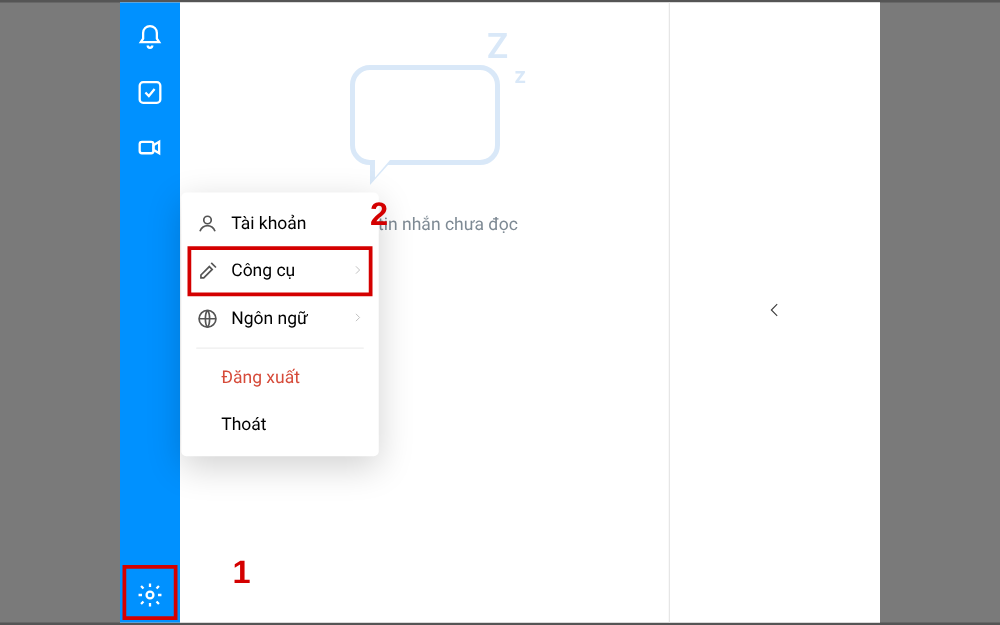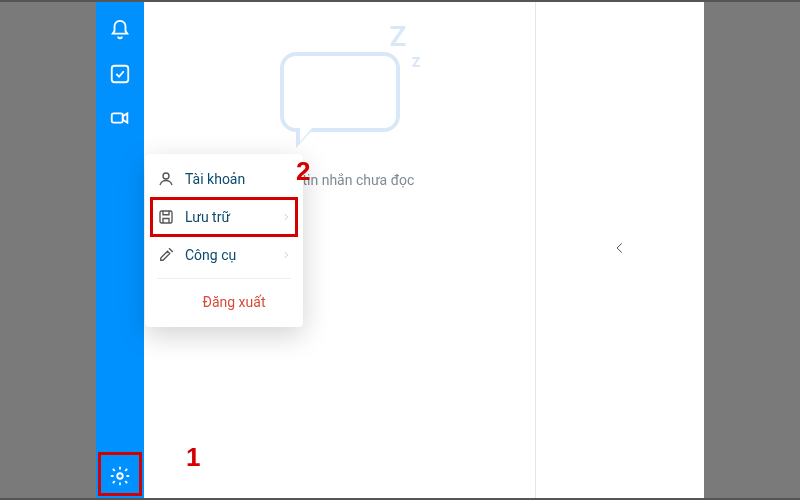--- a/index.html
+++ b/index.html
@@ -30,27 +30,27 @@
   .bubble-wrap { position:relative; width:160px; height:150px; margin:0 auto; }
   .bubble { position:absolute; left:20px; top:40px; width:120px; height:80px; border:4px solid #d9e8f8; border-radius:16px; }
   .tail { position:absolute; left:36px; top:116px; width:0;height:0; border-top:20px solid #d9e8f8; border-right:18px solid transparent; }
   .tail-inner { position:absolute; left:40px; top:116px; width:0;height:0; border-top:14px solid #fff; border-right:12px solid transparent; }
   .z1 { position:absolute; left:130px; top:8px; font-size:28px; color:#d9e8f8; font-weight:600;}
   .z2 { position:absolute; left:152px; top:38px; font-size:18px; color:#d9e8f8; font-weight:600;}
   .empty-text { color:#7e8a94; font-size:14px; margin-top:10px;}
 
   
   .menu { position:absolute; left:49px; top:154px; width:158px; background:#fff; border-radius:4px; box-shadow:0 8px 28px rgba(0,0,0,.18); padding:6px 0; z-index:5;}
-  .menu-item { display:flex; align-items:center; height:38px; padding:0 12px; color:#0c4a6e; font-size:14px; cursor:pointer; position:relative;}
+  .menu-item { display:flex; align-items:center; height:38px; padding:0 12px; color:#000000; font-size:14px; cursor:pointer; position:relative;}
   .menu-item svg { width:18px; height:18px; stroke:#555; fill:none; stroke-width:1.8; margin-right:10px; flex:none;}
   .chev { margin-left:auto; color:#bbb; }
   .chev svg { width:10px; height:10px; stroke:#bbb; margin:0;}
   .menu-sep { height:1px; background:#eee; margin:4px 12px;}
   .menu-item.logout { color:#d64b3a; }
-  .menu-item.logout, .menu-item.quit { padding-left:32px;justify-content:center; }
+  .menu-item.logout, .menu-item.quit { padding-left:32px; }
   .hl-setting { position:absolute; left:5px; top:43px; width:148px; height:40px; border:3px solid #d40000; pointer-events:none; }
 
   
   .ann { position:absolute; font-size:26px; font-weight:700; color:#d40000; font-family:Arial, sans-serif; pointer-events:none; z-index:9;}
 </style>
 </head>
 <body>
 
 <div class="stage">
     <div class="shot">
@@ -115,42 +115,44 @@
   <div class="menu" style="left:145px;">
     <div class="menu-item">
       <svg viewBox="0 0 24 24">
             <circle cx="12" cy="8" r="4"></circle>
             <path d="M4 20c1-4 5-6 8-6s7 2 8 6"></path>
           </svg>
       <span>Tài khoản</span>
     </div>
     <div class="menu-item">
       <svg viewBox="0 0 24 24">
-            <rect x="4" y="4" width="16" height="16" rx="2"></rect>
-            <path d="M8 4v5h8V4"></path>
-            <path d="M8 20v-6h8v6"></path>
-          </svg>
-      <span>Lưu trữ</span>
-      <span class="chev"><svg viewBox="0 0 24 24">
-              <path d="M9 5l7 7-7 7"></path>
-            </svg></span>
-    </div>
-    <div class="menu-item">
-      <svg viewBox="0 0 24 24">
             <path d="M14 7l3 3-9 9H5v-3l9-9z"></path>
             <path d="M16 3l5 5"></path>
           </svg>
       <span>Công cụ</span>
       <span class="chev"><svg viewBox="0 0 24 24">
               <path d="M9 5l7 7-7 7"></path>
             </svg></span>
     </div>
+    <div class="menu-item">
+      <svg viewBox="0 0 24 24">
+            <circle cx="12" cy="12" r="9"></circle>
+            <path d="M3 12h18M12 3c3 3 3 15 0 18M12 3c-3 3-3 15 0 18"></path>
+          </svg>
+      <span>Ngôn ngữ</span>
+      <span class="chev"><svg viewBox="0 0 24 24">
+              <path d="M9 5l7 7-7 7"></path>
+            </svg></span>
+    </div>
     <div class="menu-sep"></div>
     <div class="menu-item logout">
       <span>Đăng xuất</span>
+    </div>
+    <div class="menu-item quit">
+      <span>Thoát</span>
     </div>
     <div class="hl-setting"></div>
   </div>
 
   <div class="ann" style="left:186px; top:442px;">1</div>
   <div class="ann" style="left:296px; top:156px;">2</div>
 
 </div>
   </div>
 

